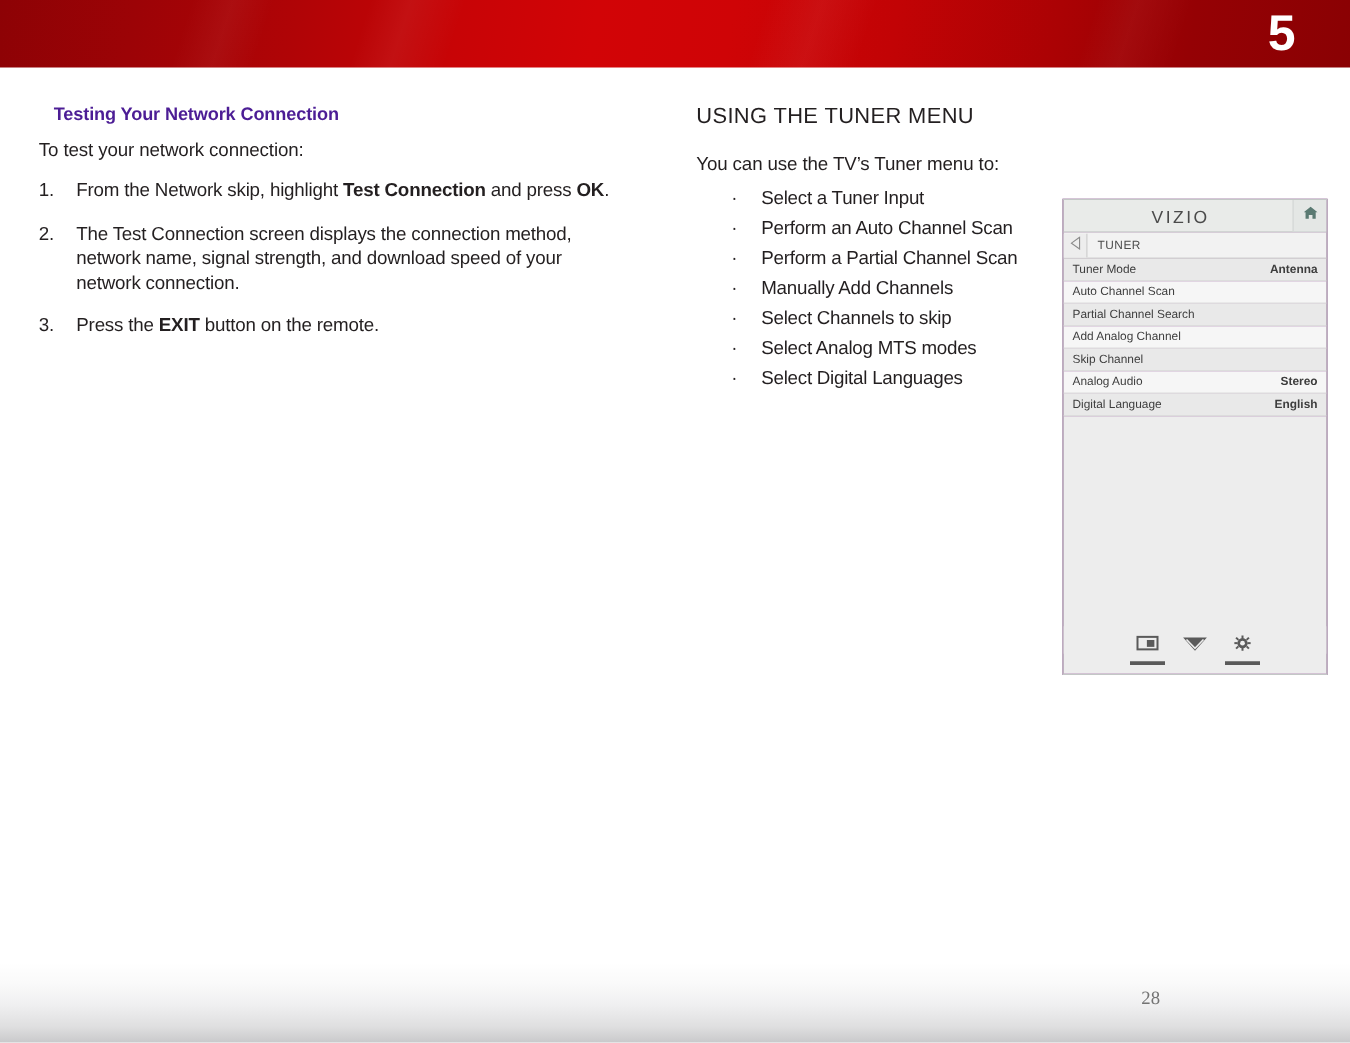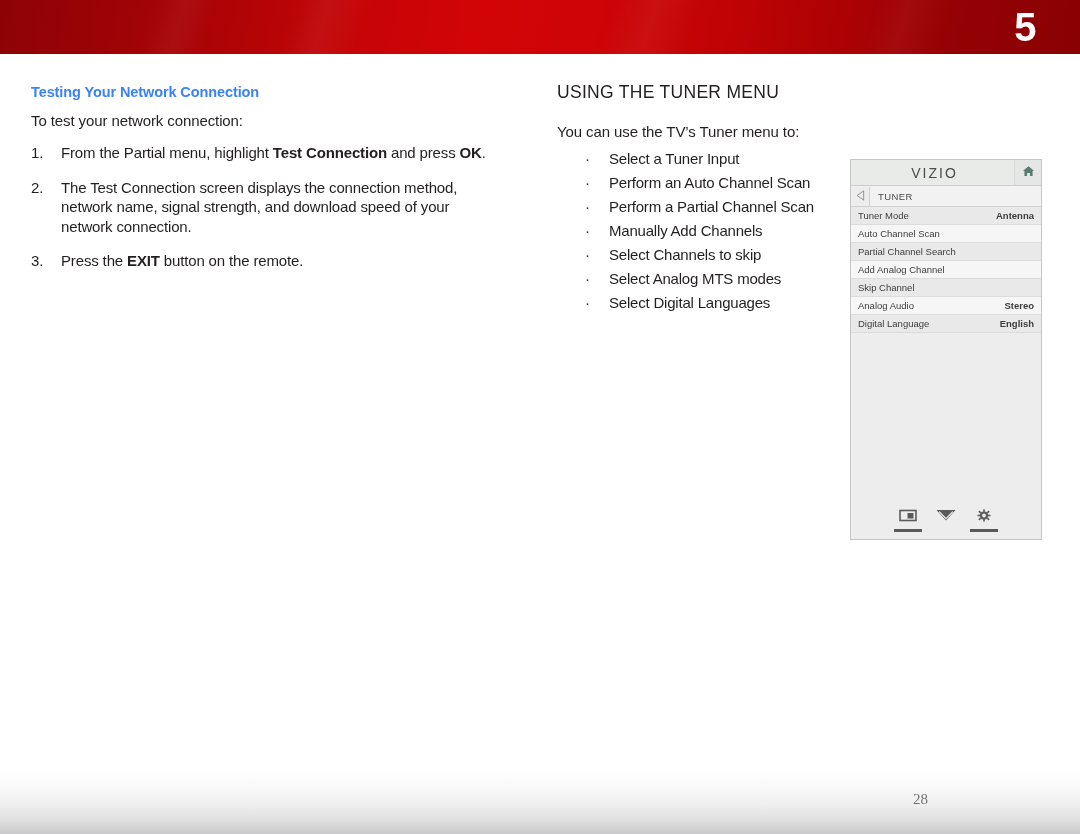--- a/index.html
+++ b/index.html
@@ -103,22 +103,22 @@
   .col-right {
     position: absolute;
     left: 557px;
     top: 82px;
     width: 300px;
   }
 
   .section-subhead {
     font-size: 14.5px;
     font-weight: bold;
-    color: #3b82f6;
-    margin: 0 0 12px 0;
+    color: #4c1d95;
+    margin: 0 0 12px 12px;
     letter-spacing: -0.1px;
   }
   .intro-line {
     font-size: 15px;
     color: #231f20;
     margin: 0 0 14px 0;
     letter-spacing: -0.1px;
   }
 
   ol.steps {
@@ -176,21 +176,21 @@
     top: 0;
     font-size: 15px;
     line-height: 24px;
   }
 
   
   .osd-panel {
     position: absolute;
     left: 850px;
     top: 159px;
-    width: 192px;
+    width: 212px;
     height: 381px;
     background: #701a75;
     border: 1px solid #c3c7c6;
     box-sizing: border-box;
     font-family: "Liberation Sans", sans-serif;
   }
   .osd-titlebar {
     position: relative;
     height: 25px;
     background: #e9ebe9;
@@ -294,21 +294,21 @@
 
 <div class="header-band">
   <div class="sheen"></div>
   <div class="chapter-number">5</div>
 </div>
 
 <div class="col-left">
   <h2 class="section-subhead">Testing Your Network Connection</h2>
   <p class="intro-line">To test your network connection:</p>
   <ol class="steps" id="steps-list">
-      <li><span class="num">1.</span><span><span>From the Partial menu, highlight </span><b>Test Connection</b><span> and press </span><b>OK</b><span>.</span></span></li>
+      <li><span class="num">1.</span><span><span>From the Network skip, highlight </span><b>Test Connection</b><span> and press </span><b>OK</b><span>.</span></span></li>
       <li><span class="num">2.</span><span><span>The Test Connection screen displays the connection method, network name, signal strength, and download speed of your network connection.</span></span></li>
       <li><span class="num">3.</span><span><span>Press the </span><b>EXIT</b><span> button on the remote.</span></span></li>
     </ol>
 </div>
 
 <div class="col-right">
   <h1 class="section-head">USING THE TUNER MENU</h1>
   <p class="lead-line">You can use the TV’s Tuner menu to:</p>
   <ul class="feature-list" id="bullet-list">
       <li><span class="dot">·</span><span>Select a Tuner Input</span></li>

